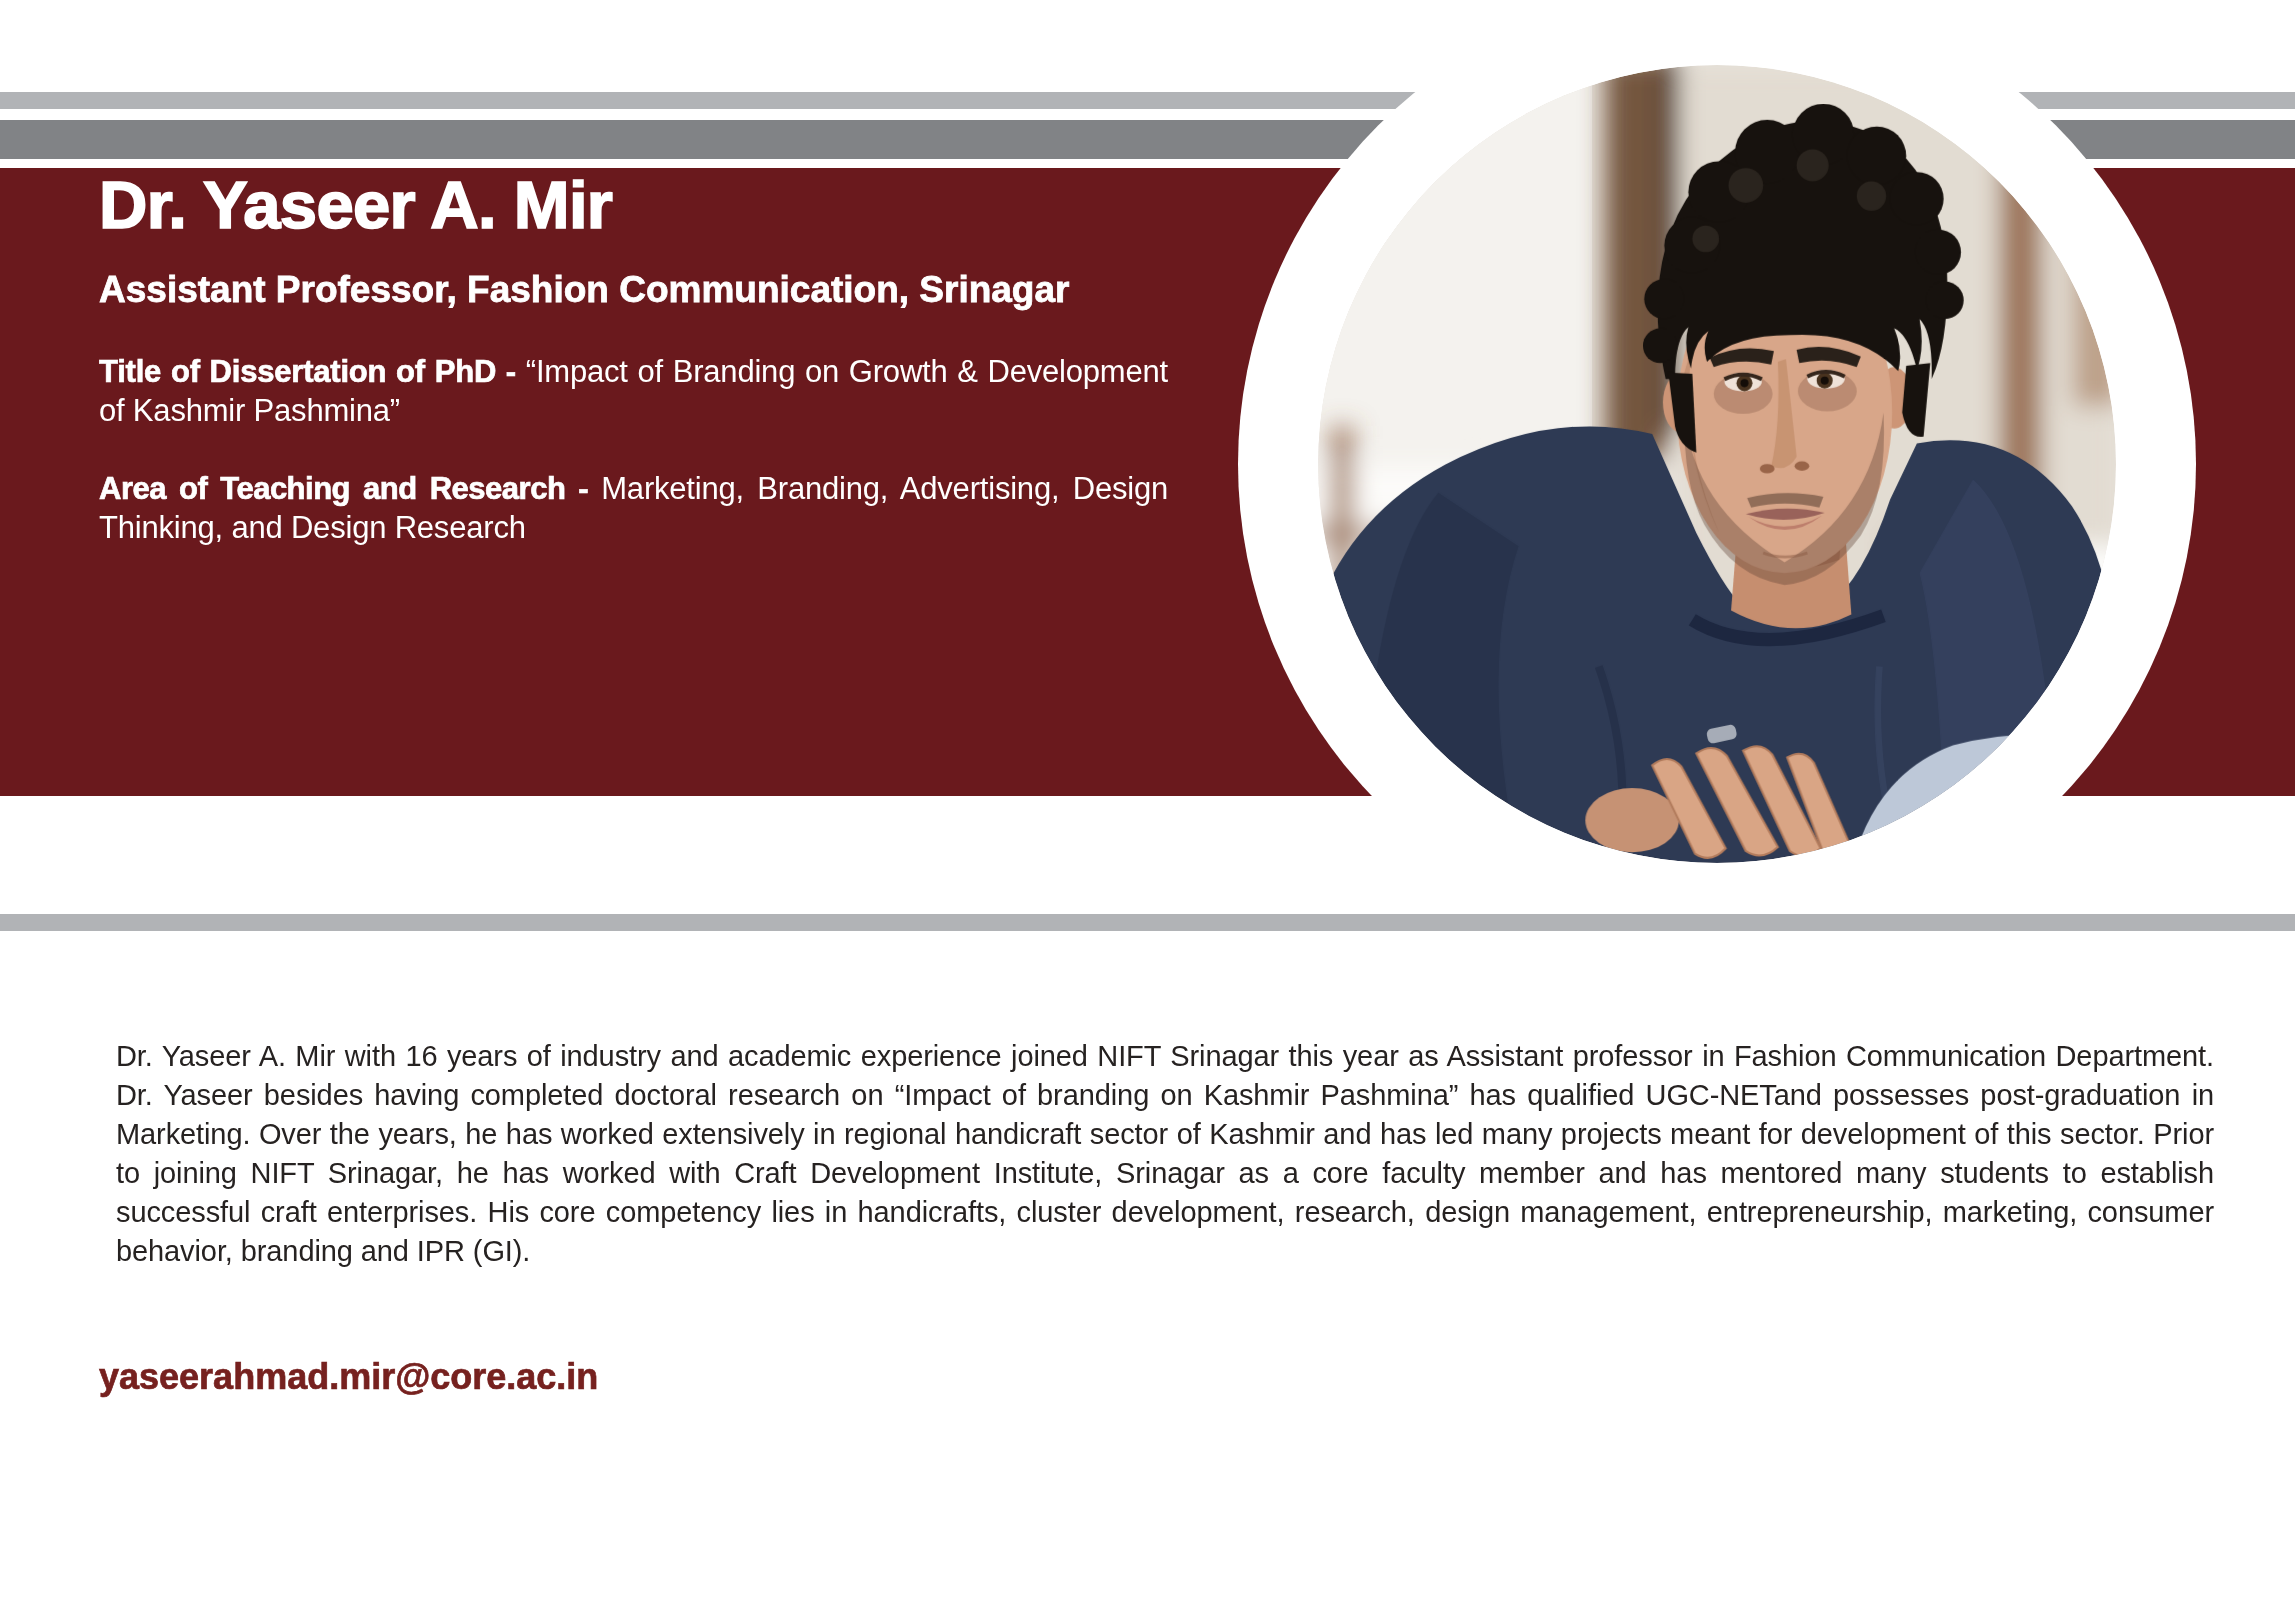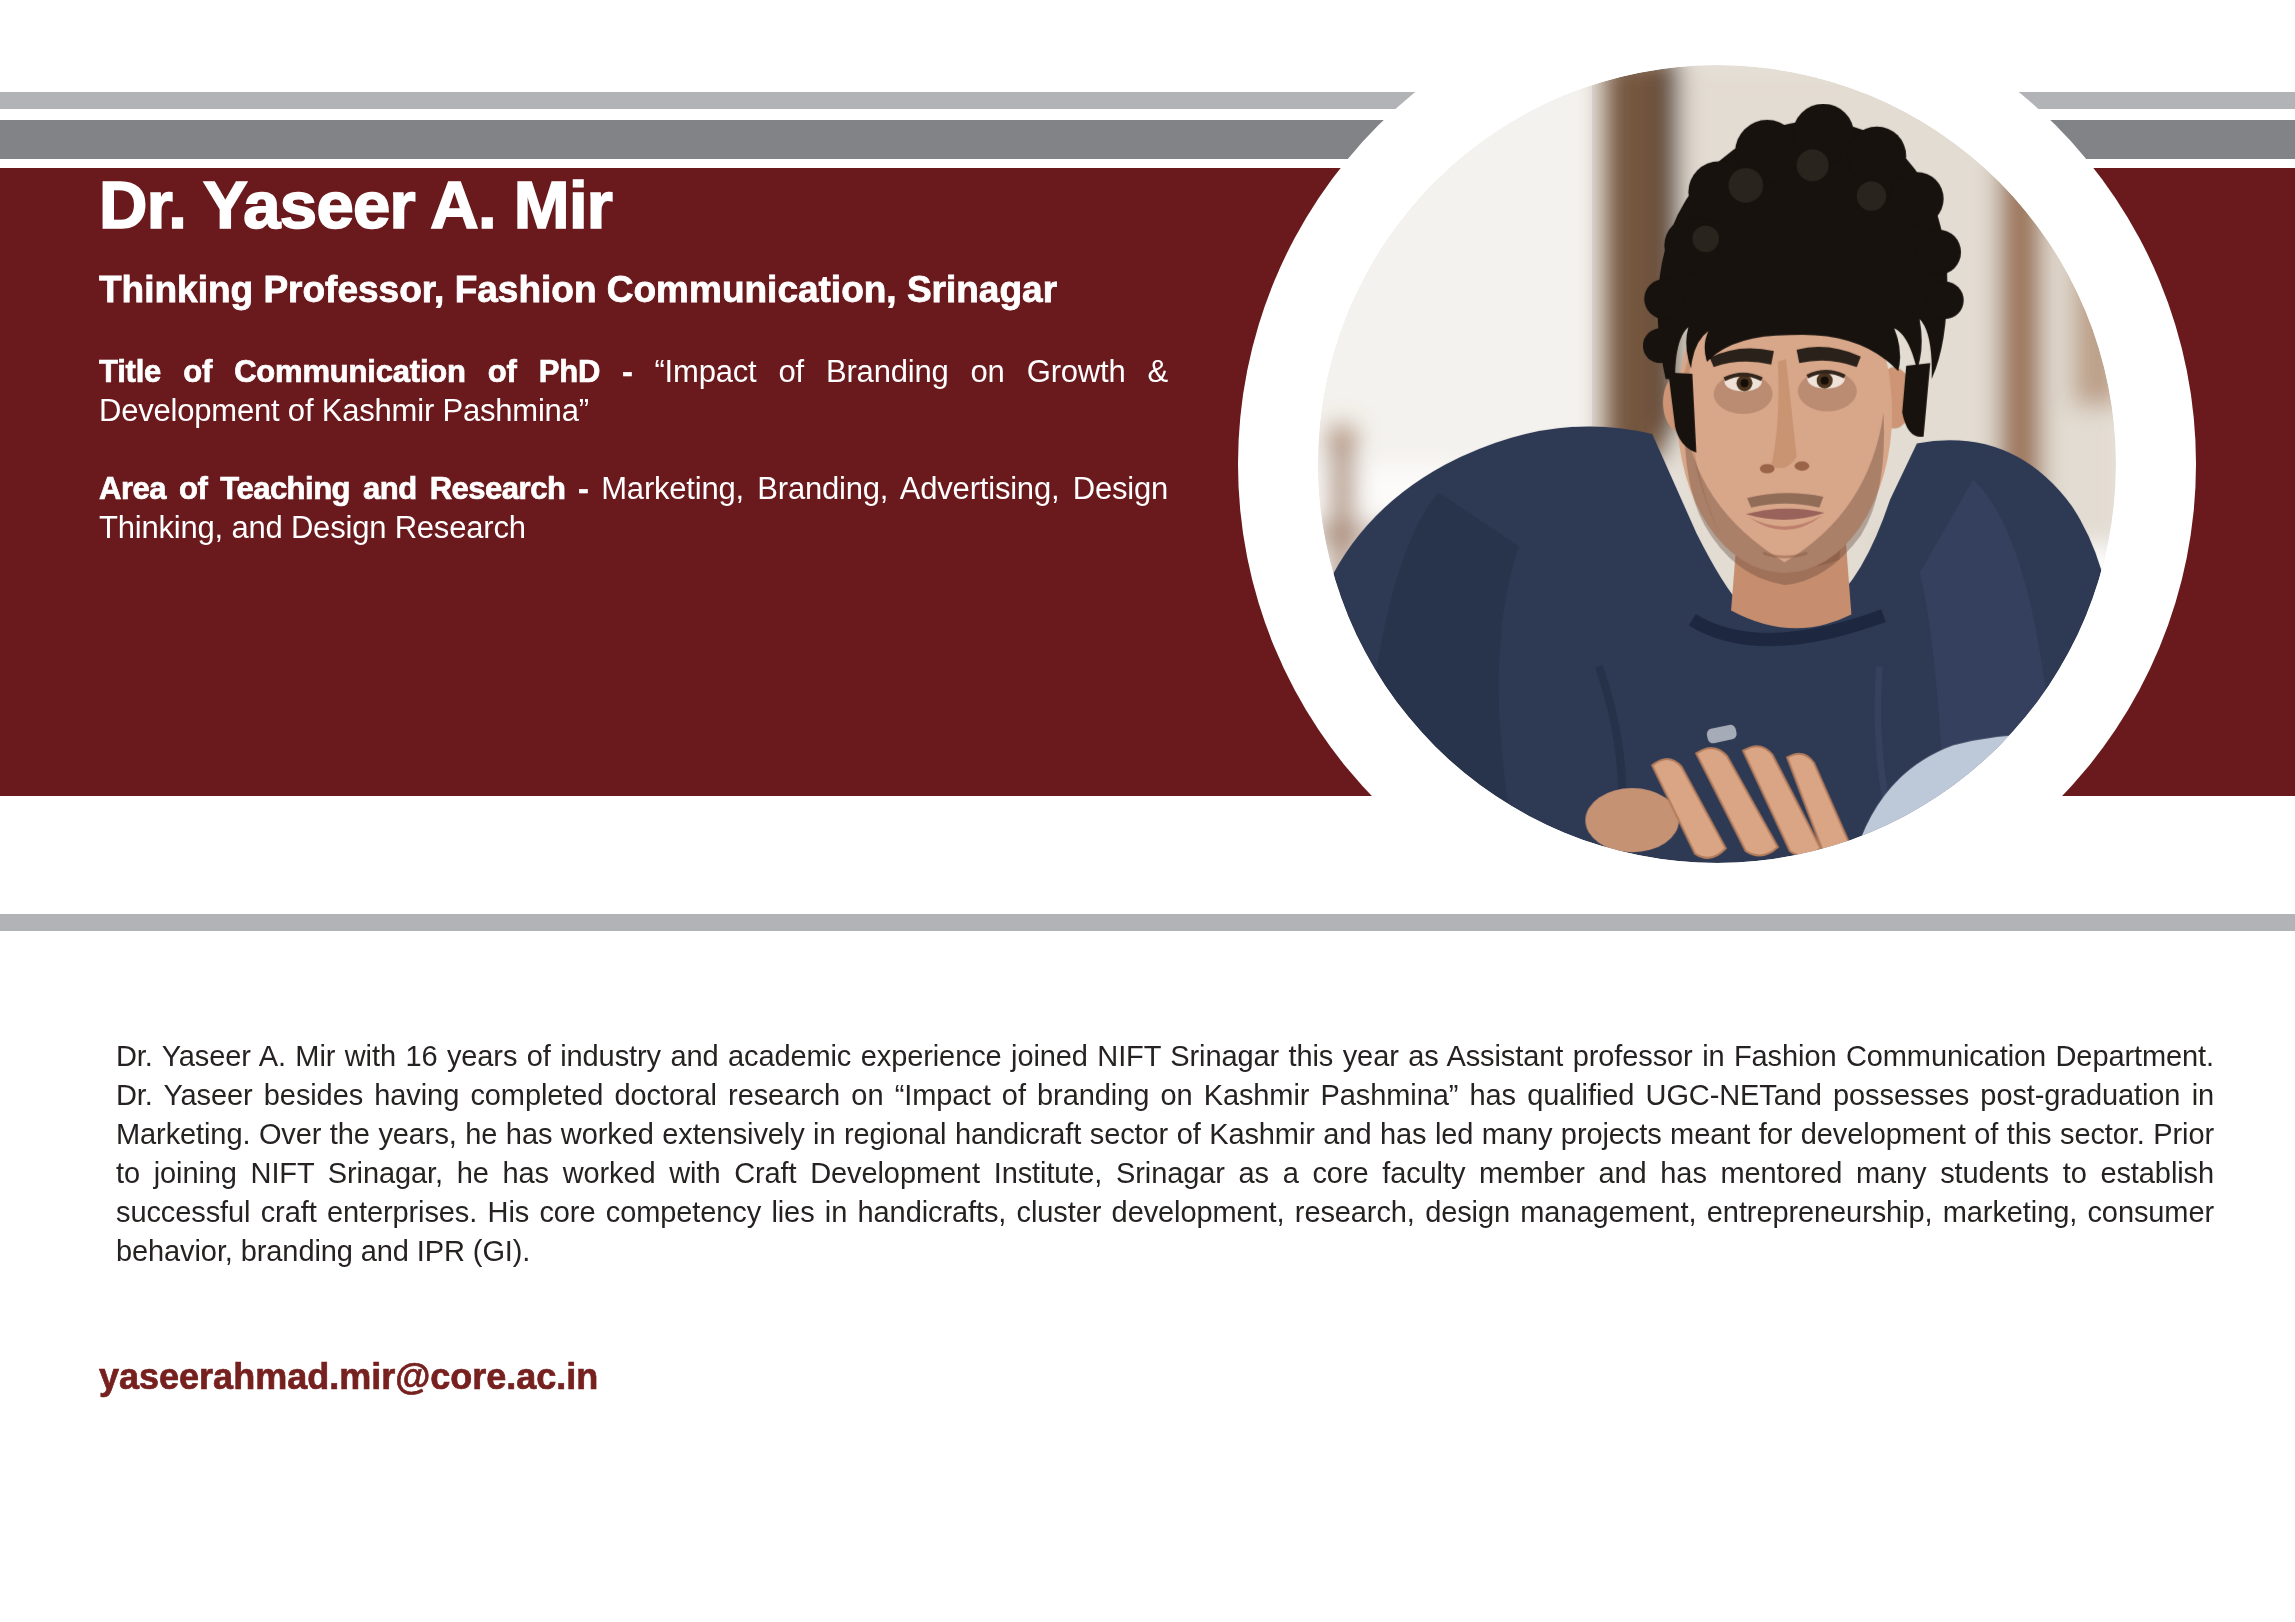--- a/index.html
+++ b/index.html
@@ -47,22 +47,22 @@
 <body>
 
 <div class="stripe stripe-light-top"></div>
 <div class="stripe stripe-dark-top"></div>
 <div class="maroon-band"></div>
 <div class="white-circle"></div>
 <div class="stripe stripe-light-bottom"></div>
 
 <div class="band-text">
   <div class="name">Dr. Yaseer A. Mir</div>
-  <div class="designation">Thinking Professor, Fashion Communication, Srinagar</div>
-  <p class="band-para dissertation"><span class="blabel">Title of Communication of PhD - </span><span>“Impact of Branding on Growth &amp; Development of Kashmir Pashmina”</span></p>
+  <div class="designation">Assistant Professor, Fashion Communication, Srinagar</div>
+  <p class="band-para dissertation"><span class="blabel">Title of Dissertation of PhD - </span><span>“Impact of Branding on Growth &amp; Development of Kashmir Pashmina”</span></p>
   <p class="band-para research"><span class="blabel">Area of Teaching and Research - </span><span>Marketing, Branding, Advertising, Design Thinking, and Design Research</span></p>
 </div>
 
 <div class="photo-wrap">
 <svg viewBox="0 0 1194 1194" width="798" height="798">
   <defs>
     <clipPath id="pc">
           <circle cx="597" cy="597" r="597"></circle>
         </clipPath>
     <filter id="f8" x="-20%" y="-20%" width="140%" height="140%">

